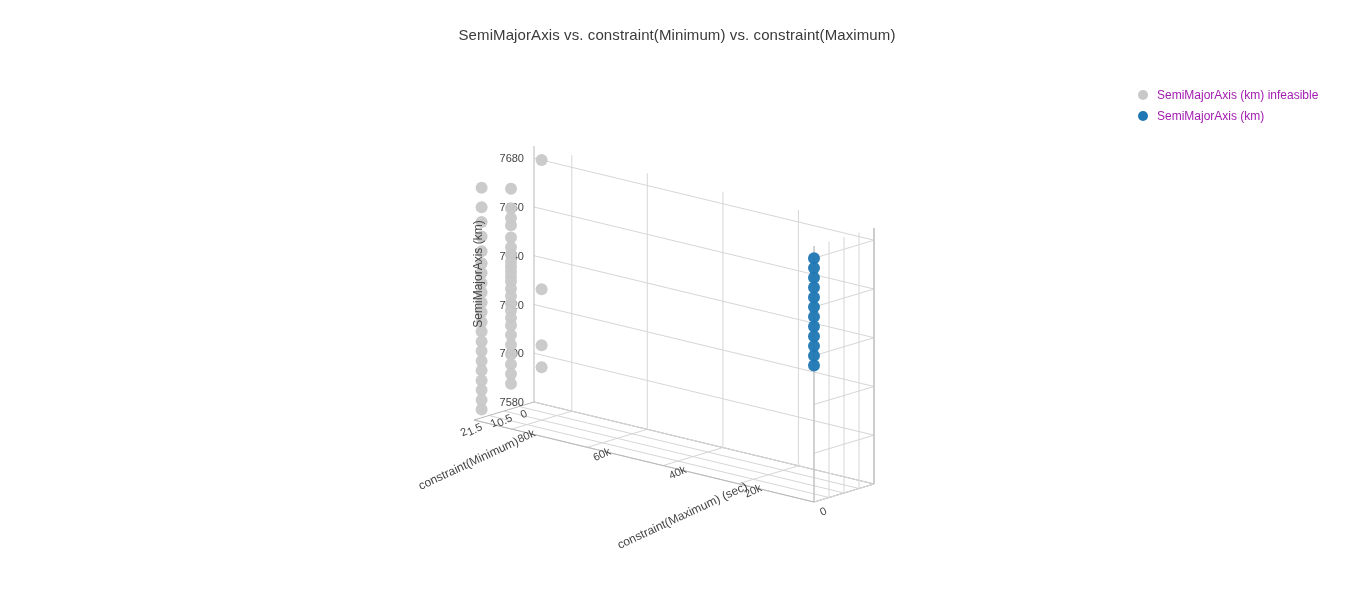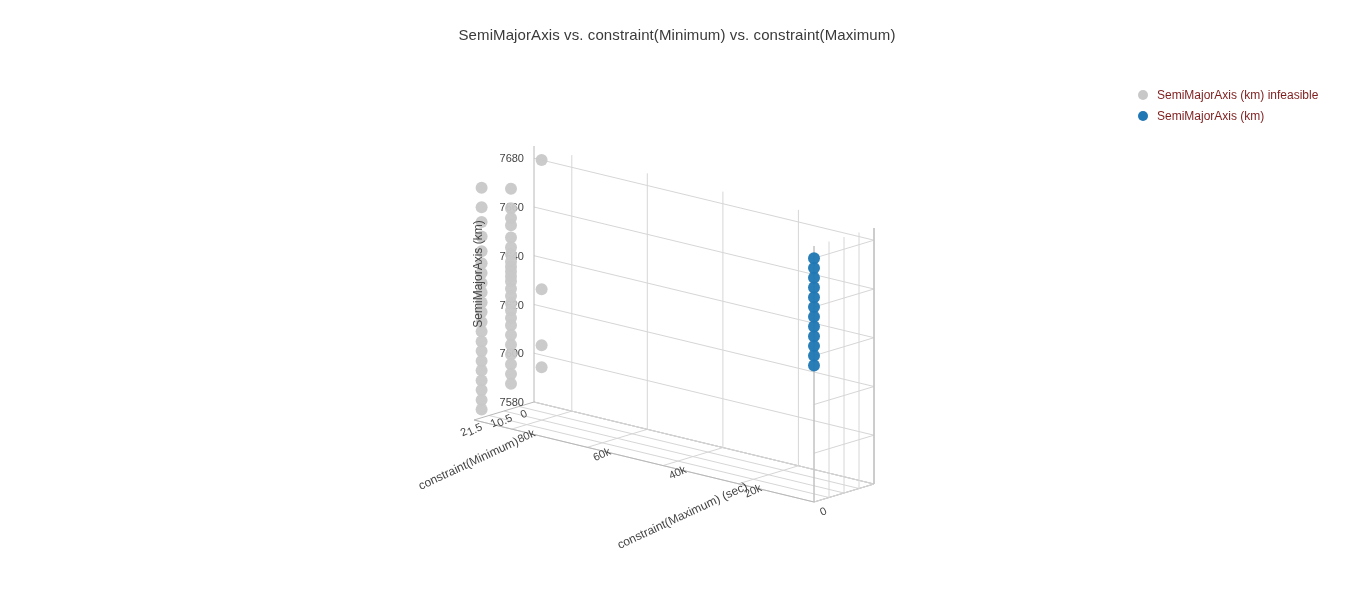--- a/index.html
+++ b/index.html
@@ -36,21 +36,21 @@
     position: absolute;
     left: 1138px;
     top: 78px;
     width: 210px;
   }
   .legend-item {
     display: flex;
     align-items: center;
     height: 21px;
     font-size: 12px;
-    color: #7f1d1d;
+    color: #a21caf;
   }
   .legend-swatch {
     width: 10px;
     height: 10px;
     border-radius: 50%;
     margin-right: 9px;
     flex: 0 0 auto;
   }
   .legend-label {
     white-space: nowrap;

